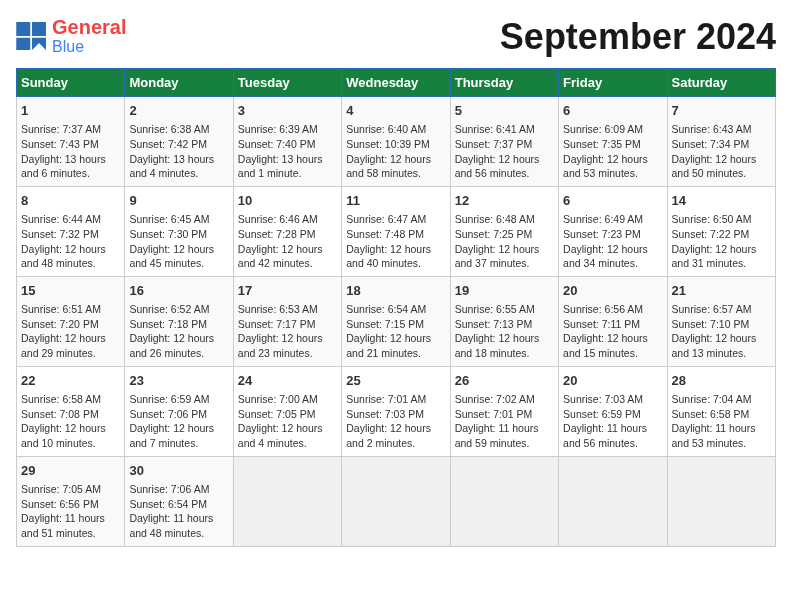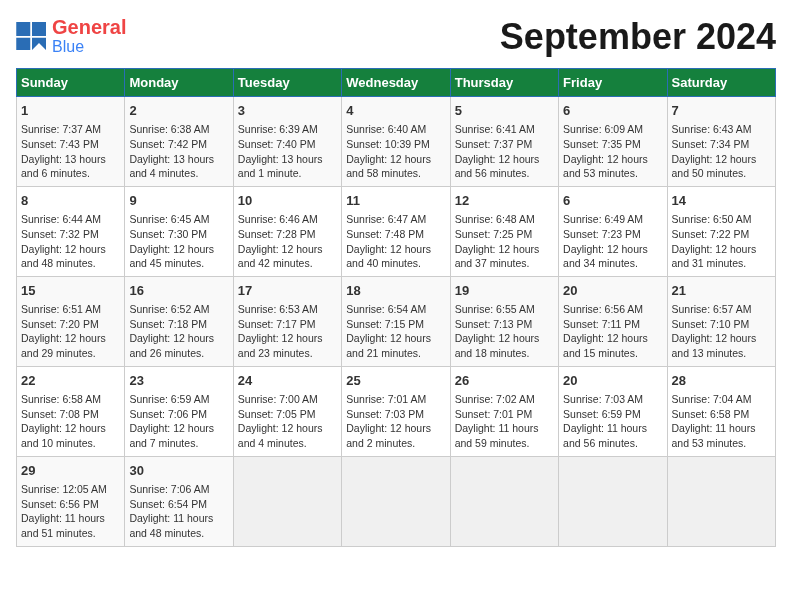--- a/index.html
+++ b/index.html
@@ -288,21 +288,21 @@
         <td>
           <span class="day-num">28</span>
           <div>Sunrise: 7:04 AM</div>
           <div>Sunset: 6:58 PM</div>
           <div>Daylight: 11 hours and 53 minutes.</div>
         </td>
       </tr>
       <tr>
         <td>
           <span class="day-num">29</span>
-          <div>Sunrise: 12:05 AM</div>
+          <div>Sunrise: 7:05 AM</div>
           <div>Sunset: 6:56 PM</div>
           <div>Daylight: 11 hours and 51 minutes.</div>
         </td>
         <td>
           <span class="day-num">30</span>
           <div>Sunrise: 7:06 AM</div>
           <div>Sunset: 6:54 PM</div>
           <div>Daylight: 11 hours and 48 minutes.</div>
         </td>
         <td class="cell-empty"></td>

